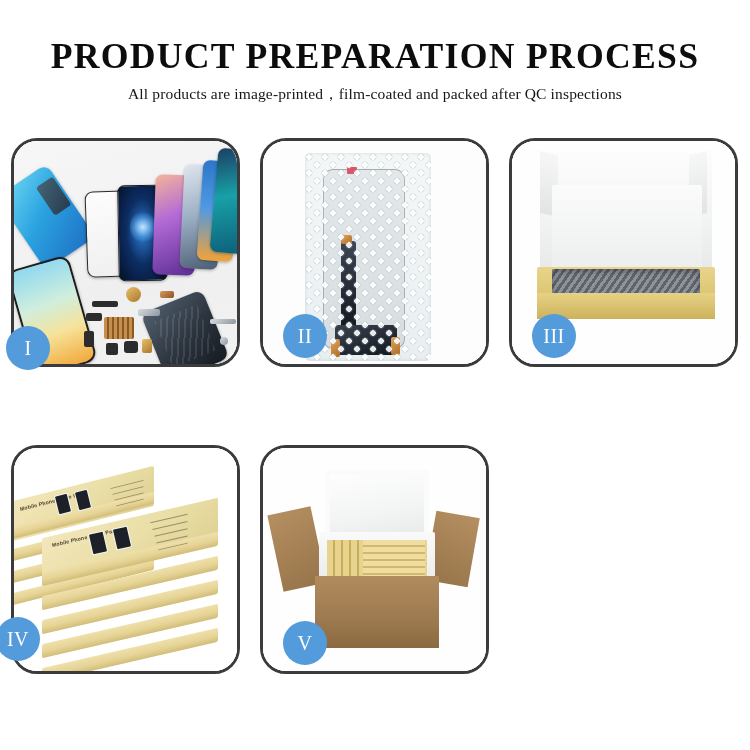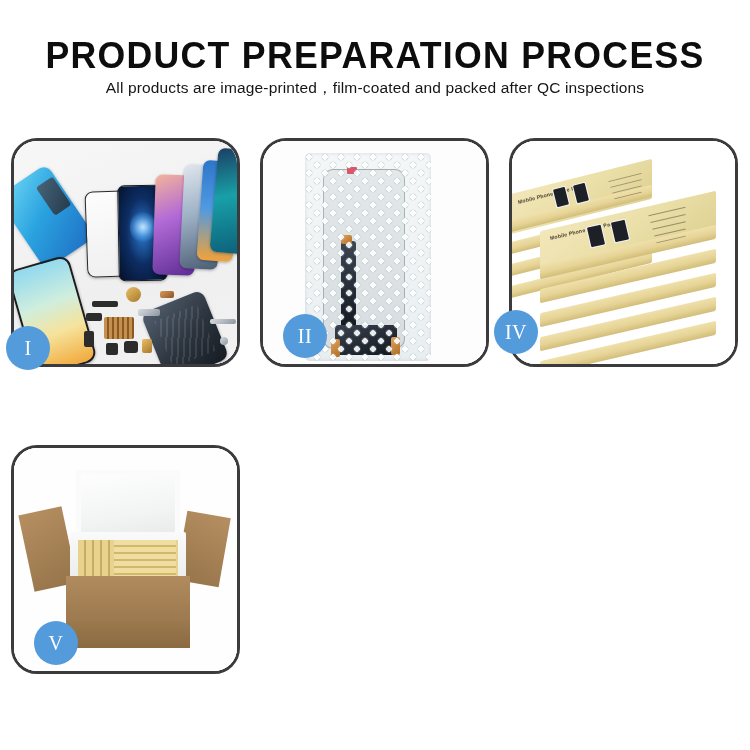--- a/index.html
+++ b/index.html
@@ -19,31 +19,33 @@
     background: #ffffff;
   }
 
   
   .header {
     position: absolute;
     top: 0; left: 0;
     width: 750px;
     padding-top: 34px;
     text-align: center;
+    font-family: Liberation Serif, serif;
   }
   .title {
     font-size: 36px;
     font-weight: 700;
     letter-spacing: 1.3px;
     color: #0d0d0d;
     line-height: 44px;
     white-space: nowrap;
     transform: scaleX(0.99);
   }
   .subtitle {
+    margin-top: 6px;
     font-size: 15.5px;
     font-weight: 400;
     letter-spacing: 0.15px;
     color: #151515;
     line-height: 20px;
     white-space: nowrap;
   }
 
   
   .grid {
@@ -418,20 +420,34 @@
             <div class="conn-gold" style="left:26px;top:186px;width:9px;height:18px;"></div>
             <div class="conn-gold" style="left:86px;top:184px;width:9px;height:18px;"></div>
             <div class="red-dot"></div>
             <div class="bubbles"></div>
           </div>
         </div>
       </div>
       <div class="badge">II</div>
     </div>
 
+    <div class="panel p3 b-inside">
+      <div class="panel-inner">
+        <div class="photo dim">
+          <div class="kraft-lid"></div>
+          <div class="kraft-lid-flapL"></div>
+          <div class="kraft-lid-flapR"></div>
+          <div class="foam-sheet"></div>
+          <div class="tray"></div>
+          <div class="tray-inner-dark"></div>
+          <div class="tray-front"></div>
+        </div>
+      </div>
+      <div class="badge">III</div>
+    </div>
 
     <div class="panel p4 b-clip">
       <div class="panel-inner">
         <div class="photo dim">
 
           <div class="boxtop" style="left:-6px;top:36px;width:146px;height:40px;transform:skewY(-14deg);"></div>
           <div class="stackbox" style="left:-6px;top:62px;width:146px;height:12px;transform:skewY(-14deg);"></div>
           <div class="stackbox" style="left:-6px;top:84px;width:146px;height:12px;transform:skewY(-14deg);"></div>
           <div class="stackbox" style="left:-6px;top:106px;width:146px;height:12px;transform:skewY(-14deg);"></div>
           <div class="stackbox" style="left:-6px;top:128px;width:146px;height:12px;transform:skewY(-14deg);"></div>

